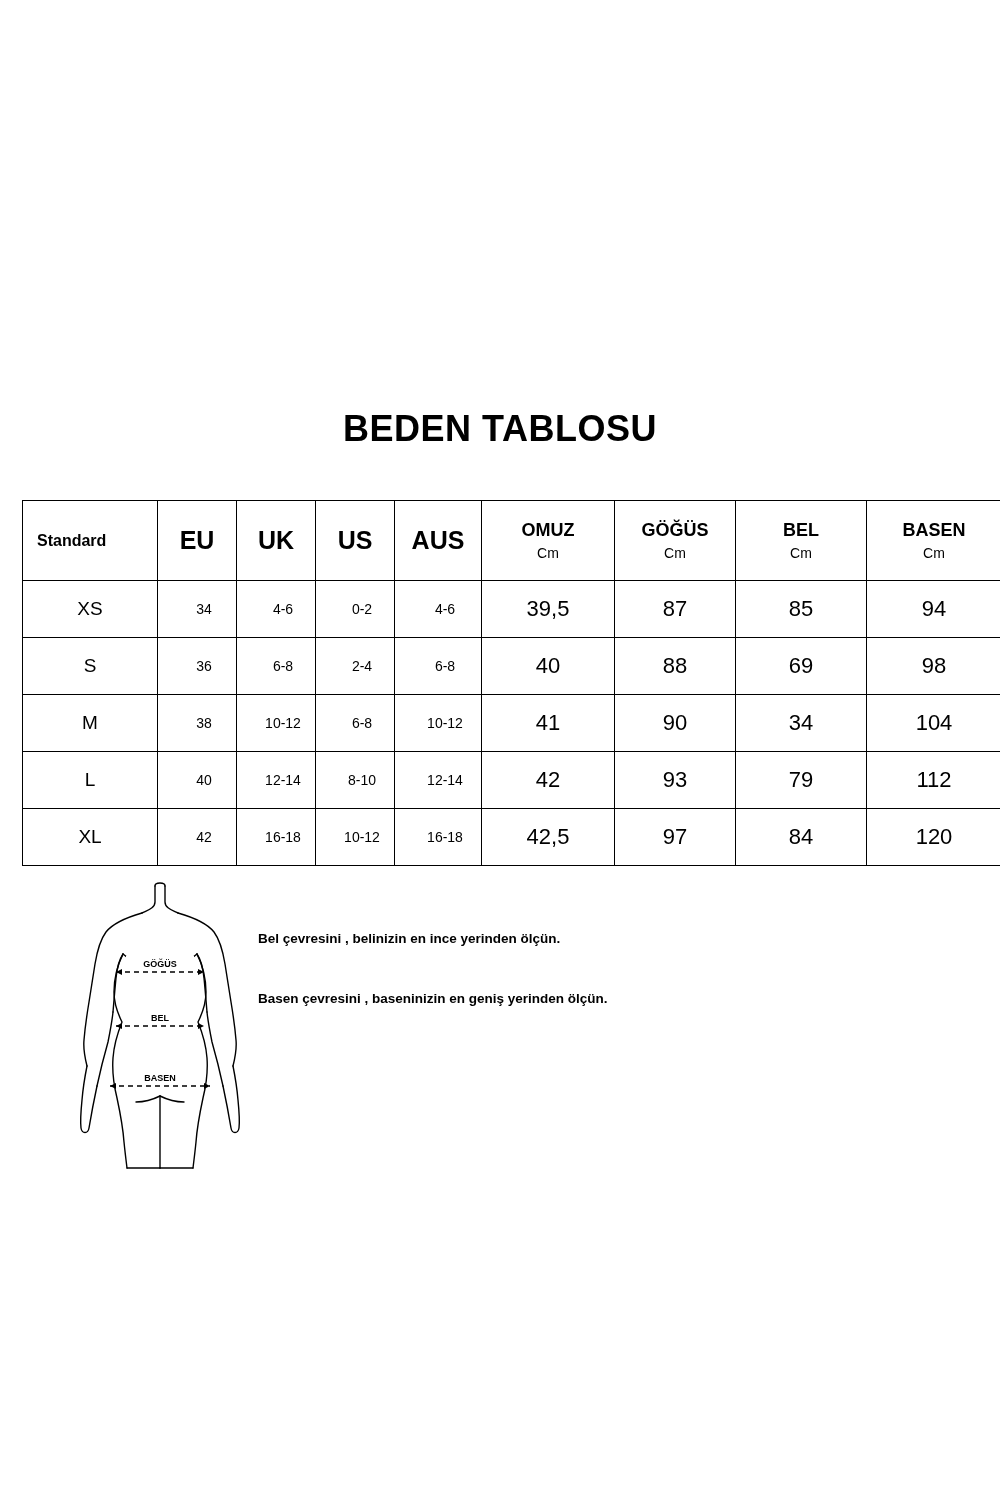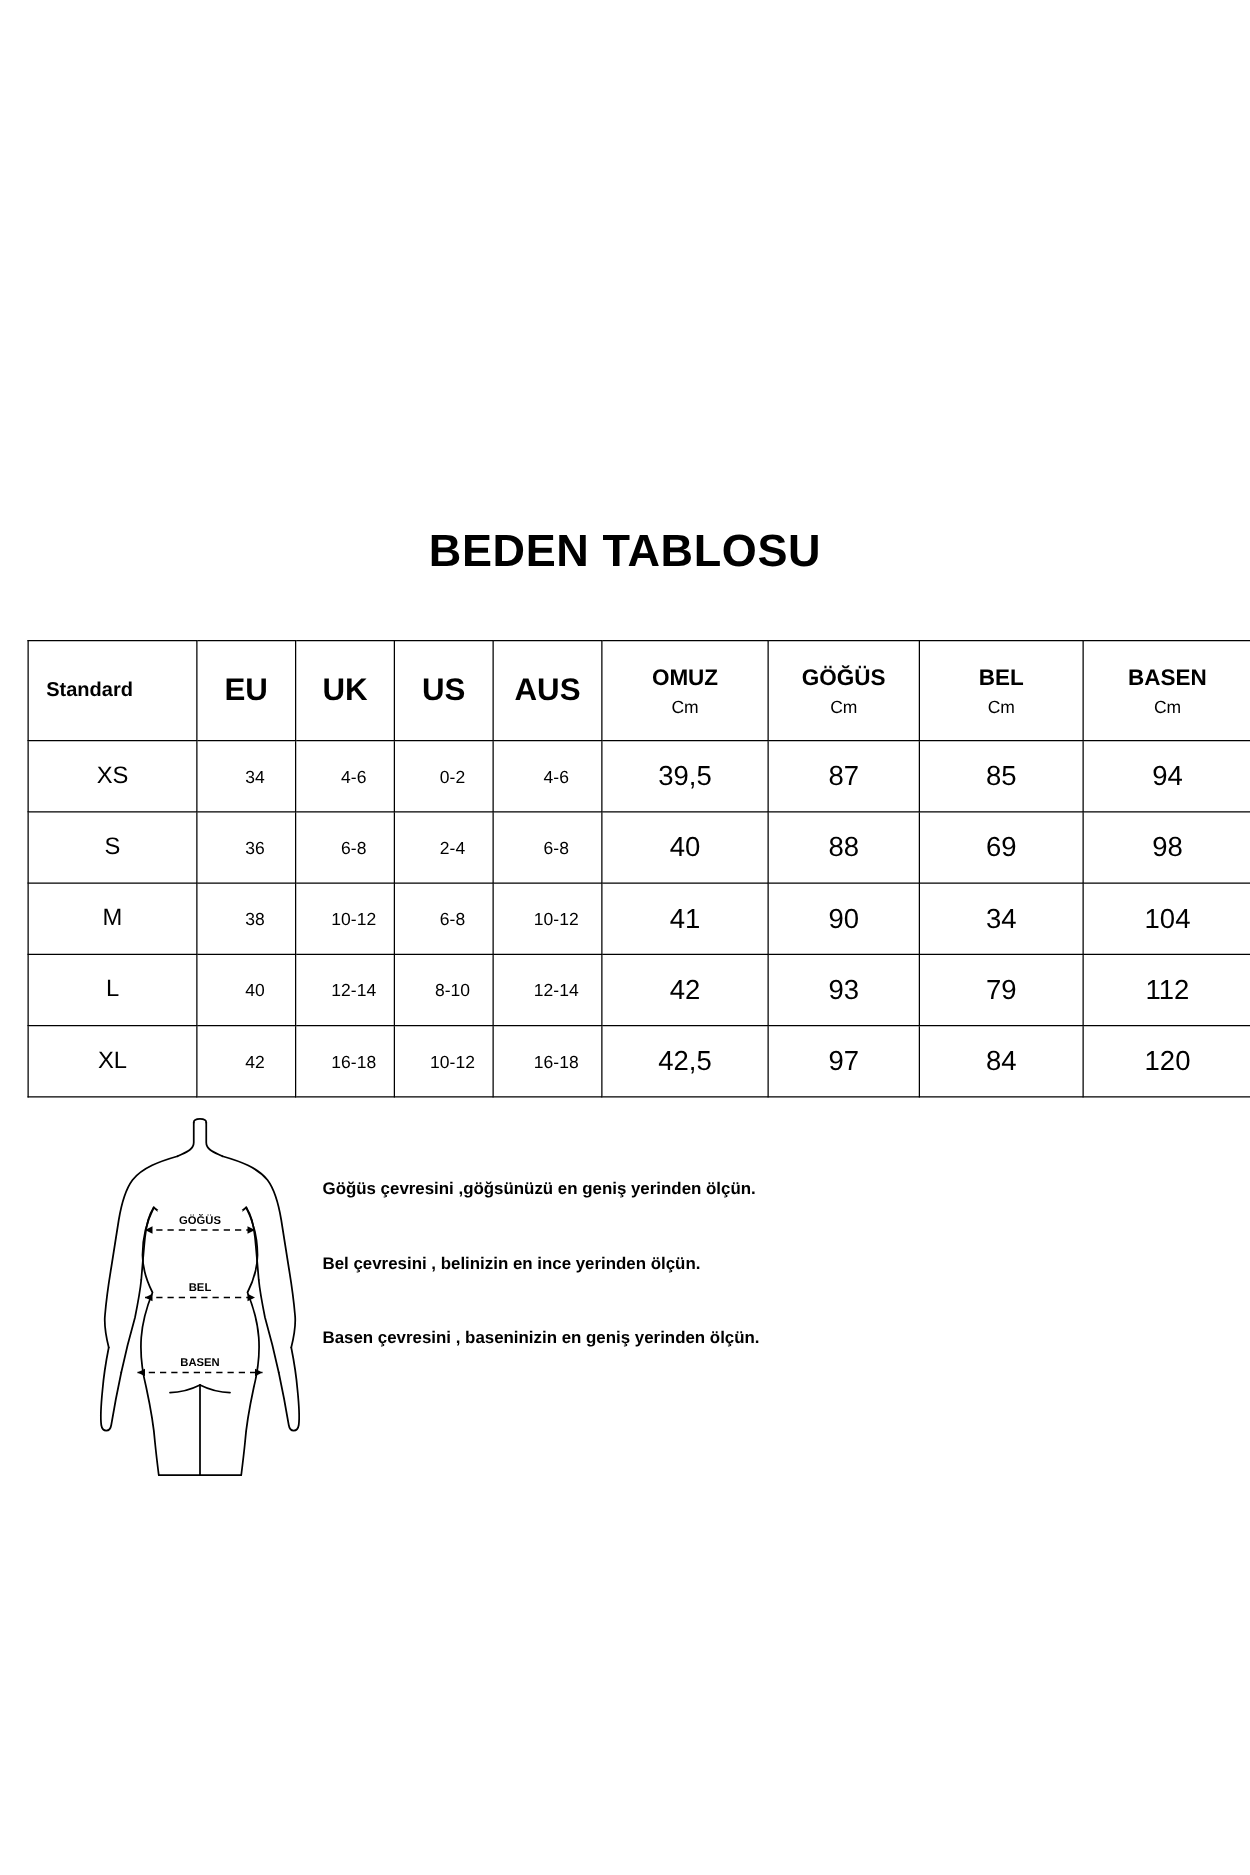--- a/index.html
+++ b/index.html
@@ -11,21 +11,21 @@
     width: 1000px;
     height: 1500px;
     position: relative;
     font-family: "Liberation Sans", sans-serif;
     color: #000000;
     overflow: hidden;
   }
   .page {
     position: absolute;
     left: 0;
-    top: 12px;
+    top: 0;
     width: 1000px;
     height: 1300px;
   }
   .title {
     position: absolute;
     left: 0;
     top: 408px;
     width: 1000px;
     text-align: center;
     font-size: 36px;
@@ -273,18 +273,17 @@
       <rect x="66" y="76" width="68" height="14" fill="#ffffff"></rect>
       <rect x="76" y="130" width="48" height="14" fill="#ffffff"></rect>
       <rect x="66" y="190" width="68" height="14" fill="#ffffff"></rect>
       <text class="fig-label" x="100" y="87" text-anchor="middle">GÖĞÜS</text>
       <text class="fig-label" x="100" y="141" text-anchor="middle">BEL</text>
       <text class="fig-label" x="100" y="201" text-anchor="middle">BASEN</text>
     </svg>
   </div>
 
   <div class="notes">
-    <div class="note">Göğüs çevresini ,göğsünüzü en geniş yerinden ölçün.</div>
     <div class="note">Bel çevresini , belinizin en ince yerinden ölçün.</div>
     <div class="note">Basen çevresini , baseninizin en geniş yerinden ölçün.</div>
   </div>
 
 </div>
 
 </body></html>

